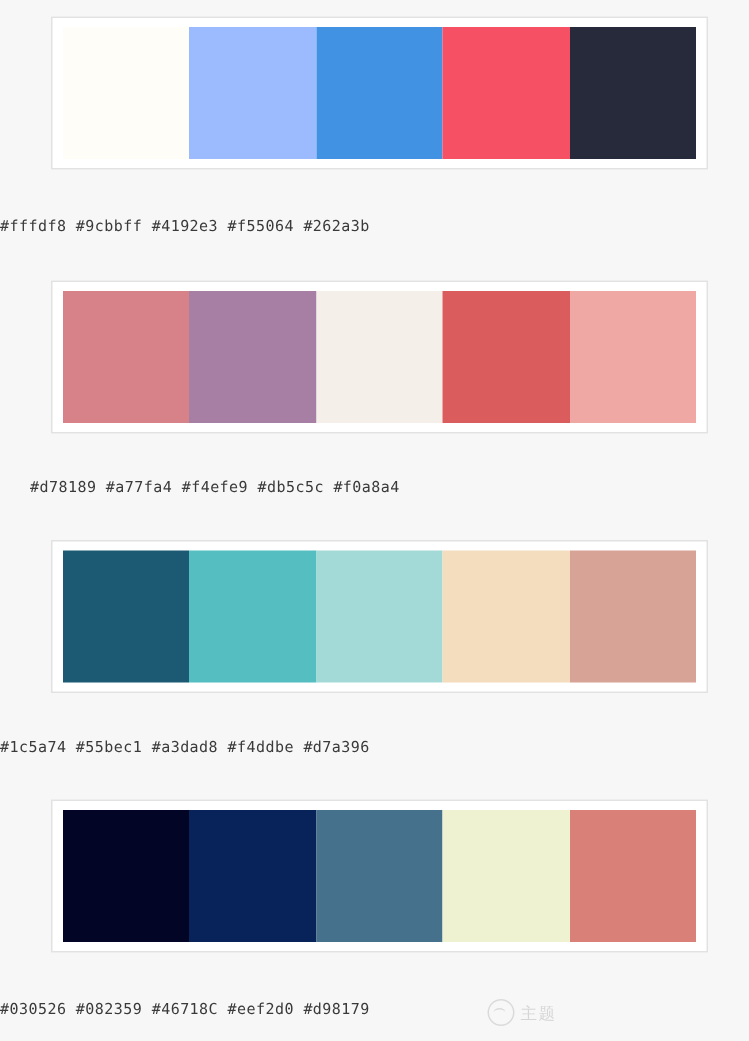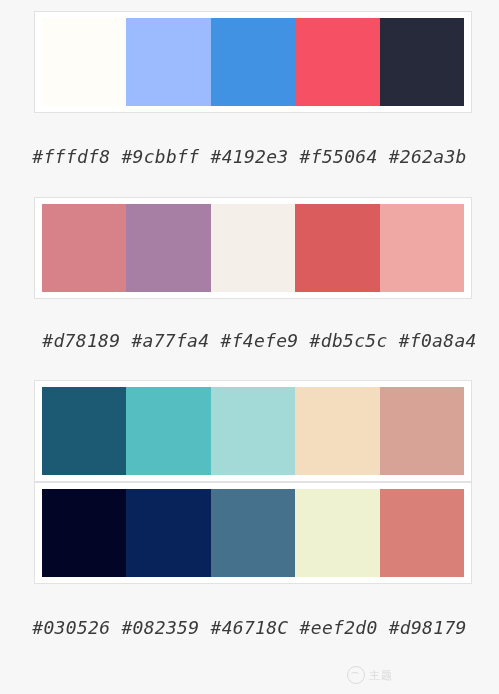--- a/index.html
+++ b/index.html
@@ -31,39 +31,37 @@
   .swatch-row {
     display: flex;
     width: 100%;
     height: 88px;
   }
   .swatch {
     flex: 1 1 0;
     height: 100%;
   }
   .palette-label {
-    text-align: center;
     color: #3a3a3a;
-    font-size: 18px;
+    font-size: 10px;
     letter-spacing: 0.3px;
     font-family: "DejaVu Sans Mono", "Liberation Mono", monospace;
     padding-top: 32px;
     padding-bottom: 31px;
     white-space: nowrap;
-    font-style: italic;
   }
   
   .palette-block.r1 .palette-label { padding-top: 33px; padding-bottom: 30px; }
   .palette-block.r2 .palette-label { padding-top: 31px; padding-bottom: 29px; }
   .palette-block.r3 .palette-label { padding-top: 31px; padding-bottom: 29px; }
   .palette-block.r4 .palette-label { padding-top: 33px; padding-bottom: 10px; }
 
   #watermark {
     position: absolute;
-    right: 0;
+    right: 22px;
     bottom: 6px;
     width: 152px;
     height: 26px;
     pointer-events: none;
     opacity: 0.30;
     display: flex;
     align-items: center;
     gap: 4px;
     filter: blur(0.2px);
   }
@@ -127,20 +125,21 @@
   <div class="palette-block r3">
     <div class="palette-card" style="background-color: rgb(255, 255, 255); border-color: rgb(226, 226, 226);">
       <div class="swatch-row">
         <div class="swatch" style="background-color: rgb(28, 90, 116);"></div>
         <div class="swatch" style="background-color: rgb(85, 190, 193);"></div>
         <div class="swatch" style="background-color: rgb(163, 218, 216);"></div>
         <div class="swatch" style="background-color: rgb(244, 221, 190);"></div>
         <div class="swatch" style="background-color: rgb(215, 163, 150);"></div>
       </div>
     </div>
+    <div class="palette-label" style="color: rgb(58, 58, 58);">#1c5a74 #55bec1 #a3dad8 #f4ddbe #d7a396</div>
   </div>
 
   <div class="palette-block r4">
     <div class="palette-card" style="background-color: rgb(255, 255, 255); border-color: rgb(226, 226, 226);">
       <div class="swatch-row">
         <div class="swatch" style="background-color: rgb(3, 5, 38);"></div>
         <div class="swatch" style="background-color: rgb(8, 35, 89);"></div>
         <div class="swatch" style="background-color: rgb(70, 113, 140);"></div>
         <div class="swatch" style="background-color: rgb(238, 242, 208);"></div>
         <div class="swatch" style="background-color: rgb(217, 129, 121);"></div>

